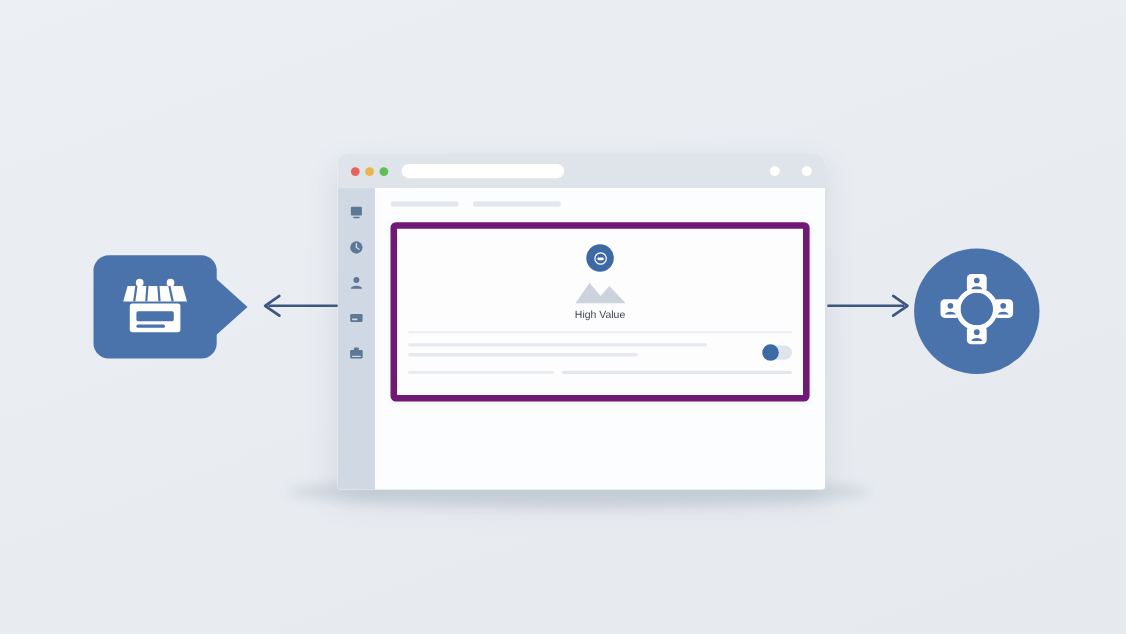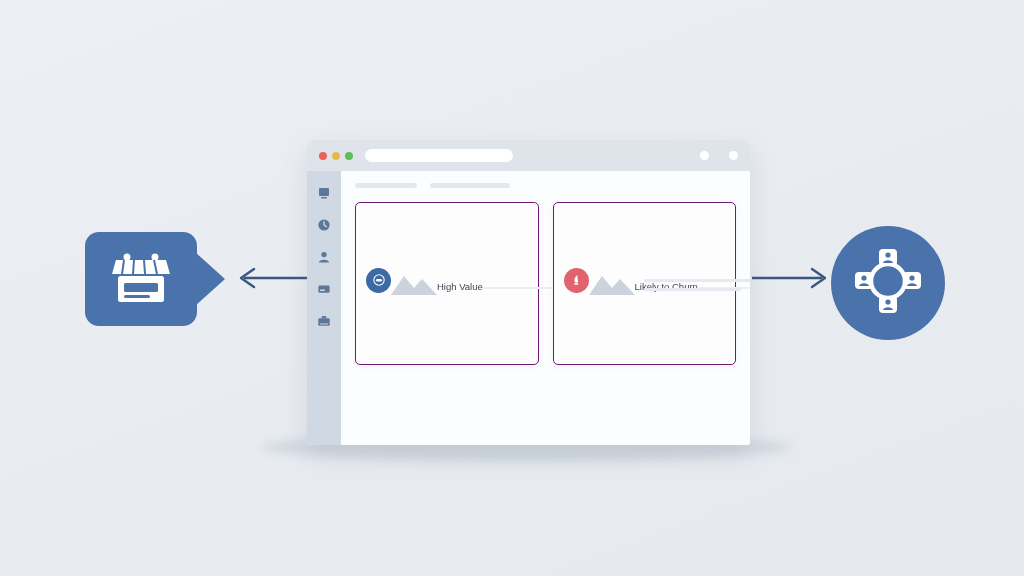--- a/index.html
+++ b/index.html
@@ -138,26 +138,26 @@
   }
   #crumbs { display: flex; gap: 13px; margin-bottom: 14px; }
   .crumb-bar { height: 5px; border-radius: 3px; background: #e4e8ee; }
   .crumb-bar.a { width: 62px; }
   .crumb-bar.b { width: 80px; }
 
   #cards { display: flex; gap: 14px; }
   .card {
     flex: 1 1 0;
     background: #fdfdfe;
-    border: 1px solid #701a75;
+    border: 6px solid #701a75;
     border-radius: 5px;
     box-shadow: 0 2px 7px rgba(130,145,165,.09);
     padding: 14px 10px 14px 10px;
     display: flex;
-    flex-direction: row;
+    flex-direction: column;
     align-items: center;
     min-width: 0;
     height: 163px;
     box-sizing: border-box;
   }
   .card-badge {
     width: 25px; height: 25px;
     border-radius: 50%;
     display: flex; align-items: center; justify-content: center;
     margin-bottom: 7px;
@@ -316,44 +316,20 @@
                 <div class="toggle-knob"></div>
               </div>
             </div>
             <div class="foot-row">
               <span class="foot-bar s"></span>
               <span class="foot-bar l"></span>
             </div>
           </div>
 
 
-          <div class="card">
-            <span class="card-badge" style="background:#e0636e">
-              <svg width="14" height="14" viewBox="0 0 14 14">
-                <path d="M8.2 2 C6 4 5 6 5.6 8.2 C6 9.6 7.6 10.4 8.6 9.4 C9.6 8.4 8.6 6.6 8.2 2 Z" fill="#ffffff"></path>
-                <rect x="5" y="10.2" width="4.4" height="1.5" rx=".7" fill="#ffffff"></rect>
-              </svg>
-            </span>
-            <svg class="mountains" viewBox="0 0 46 22">
-              <path d="M0 22 L13 3 L23 15 L31 6 L46 22 Z" fill="#ccd3dd"></path>
-            </svg>
-            <div class="card-title">Likely to Churn</div>
-            <div class="card-divider"></div>
-            <div class="skel-block">
-              <div class="skel w80"></div>
-              <div class="skel w62"></div>
-              <div class="toggle">
-                <div class="toggle-knob"></div>
-              </div>
-            </div>
-            <div class="foot-row">
-              <span class="foot-bar s"></span>
-              <span class="foot-bar l"></span>
-            </div>
-          </div>
 
         </div>
       </div>
     </div>
   </div>
 
   <div class="arrow" id="arrow-right">
     <svg width="82" height="28" viewBox="0 0 82 28">
       <line x1="0" y1="14" x2="70" y2="14" stroke="#3c5680" stroke-width="2.4"></line>
       <polyline points="60,5 73,14 60,23" fill="none" stroke="#3c5680" stroke-width="2.4" stroke-linecap="round" stroke-linejoin="round"></polyline>

